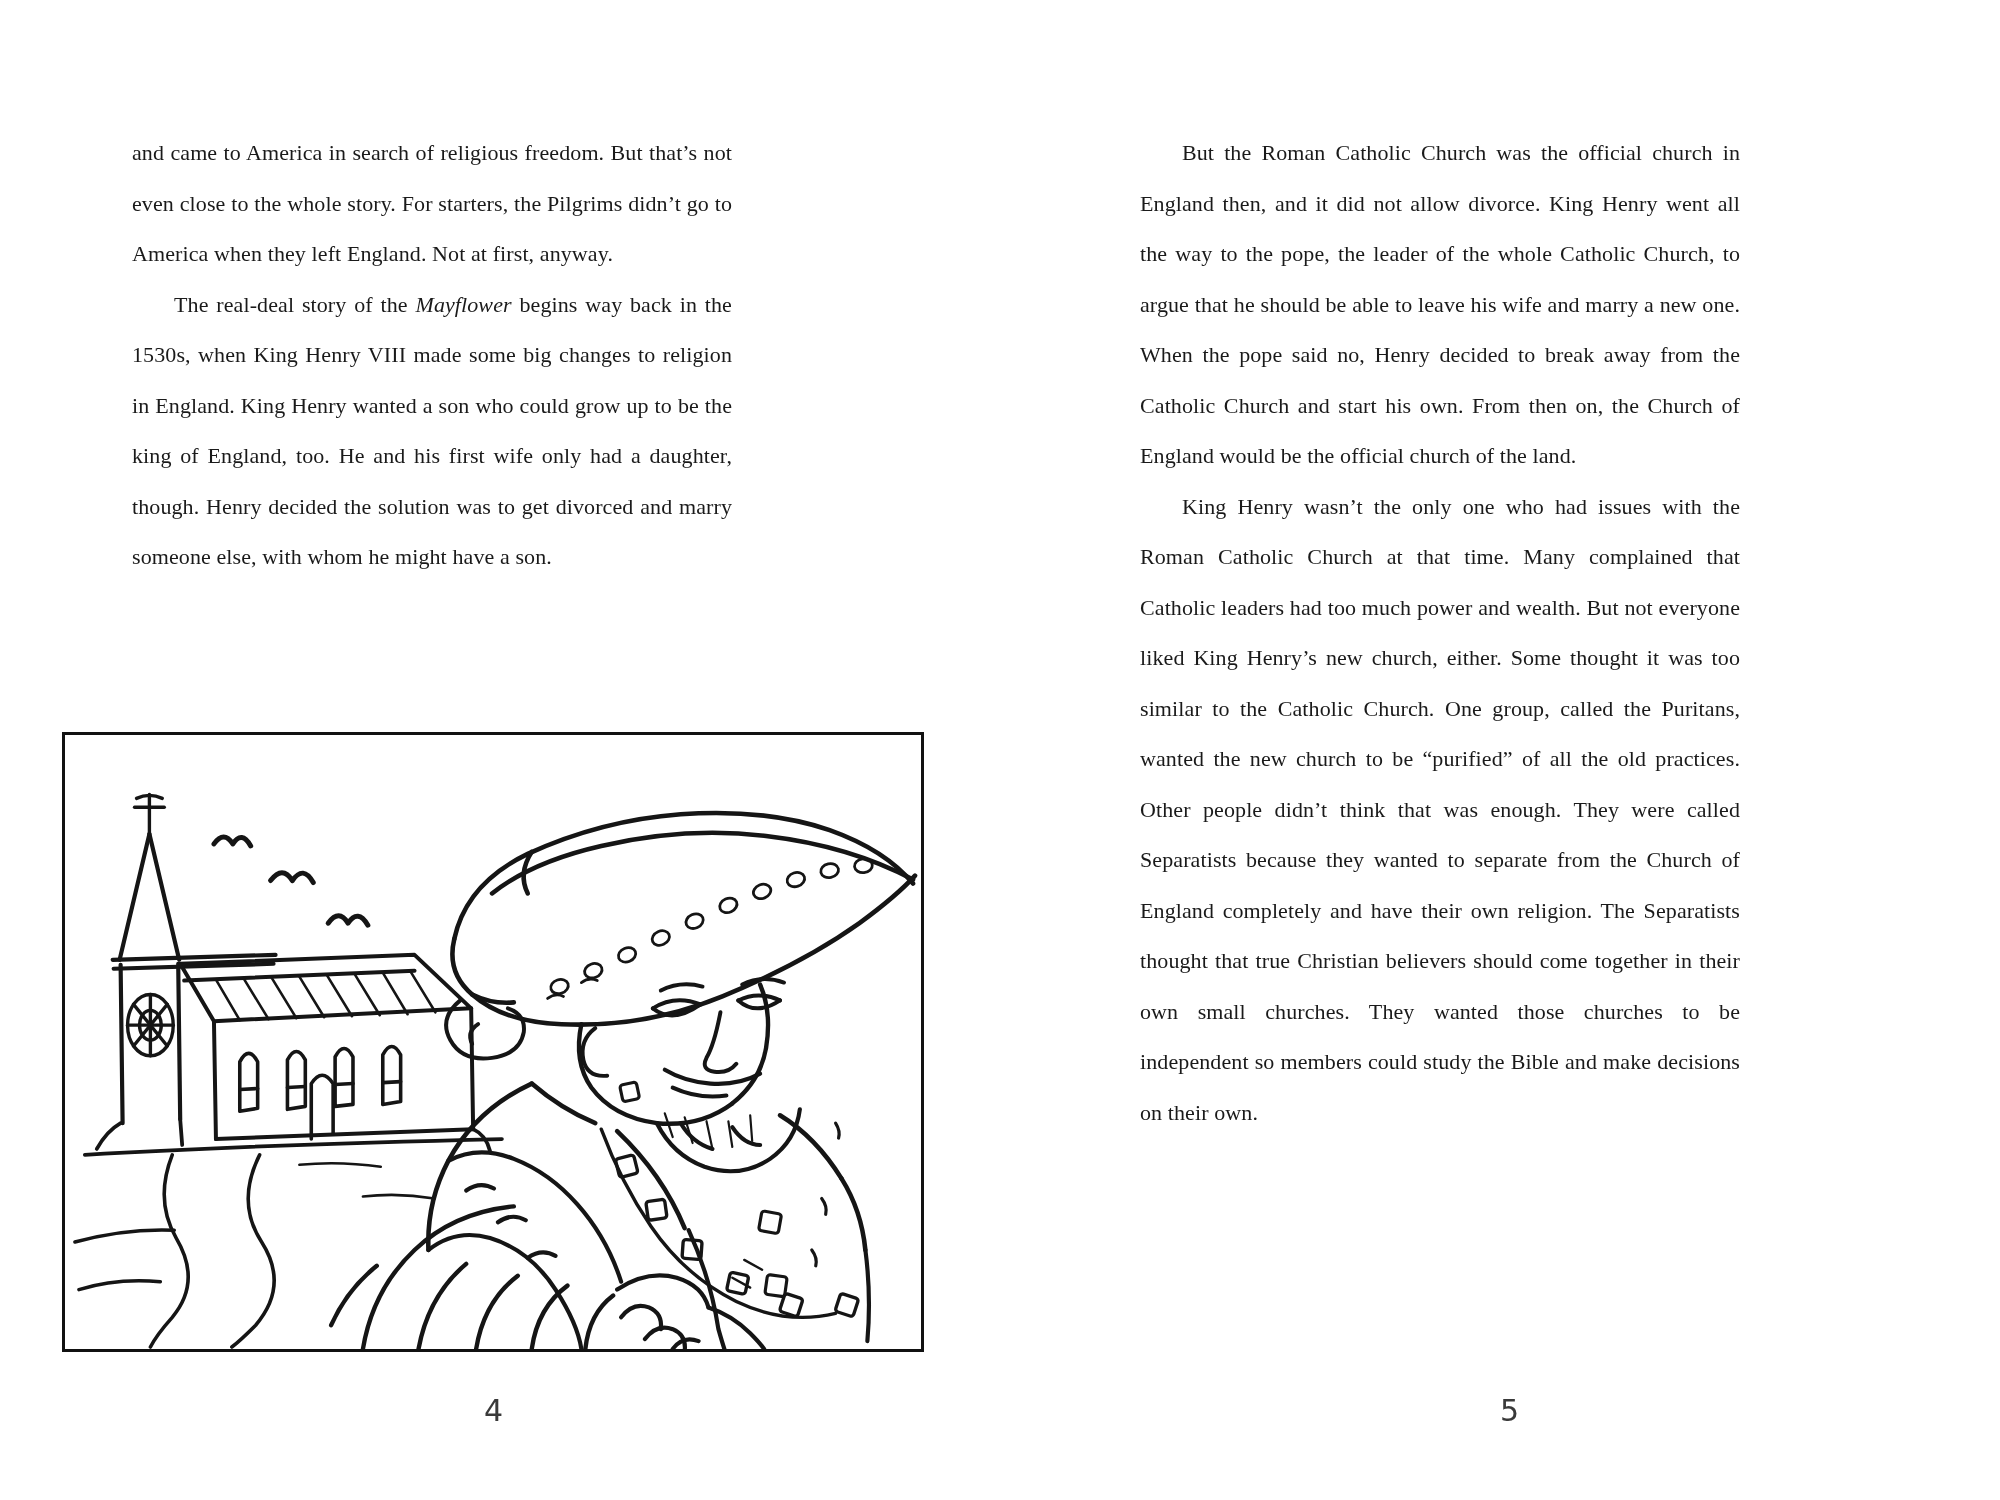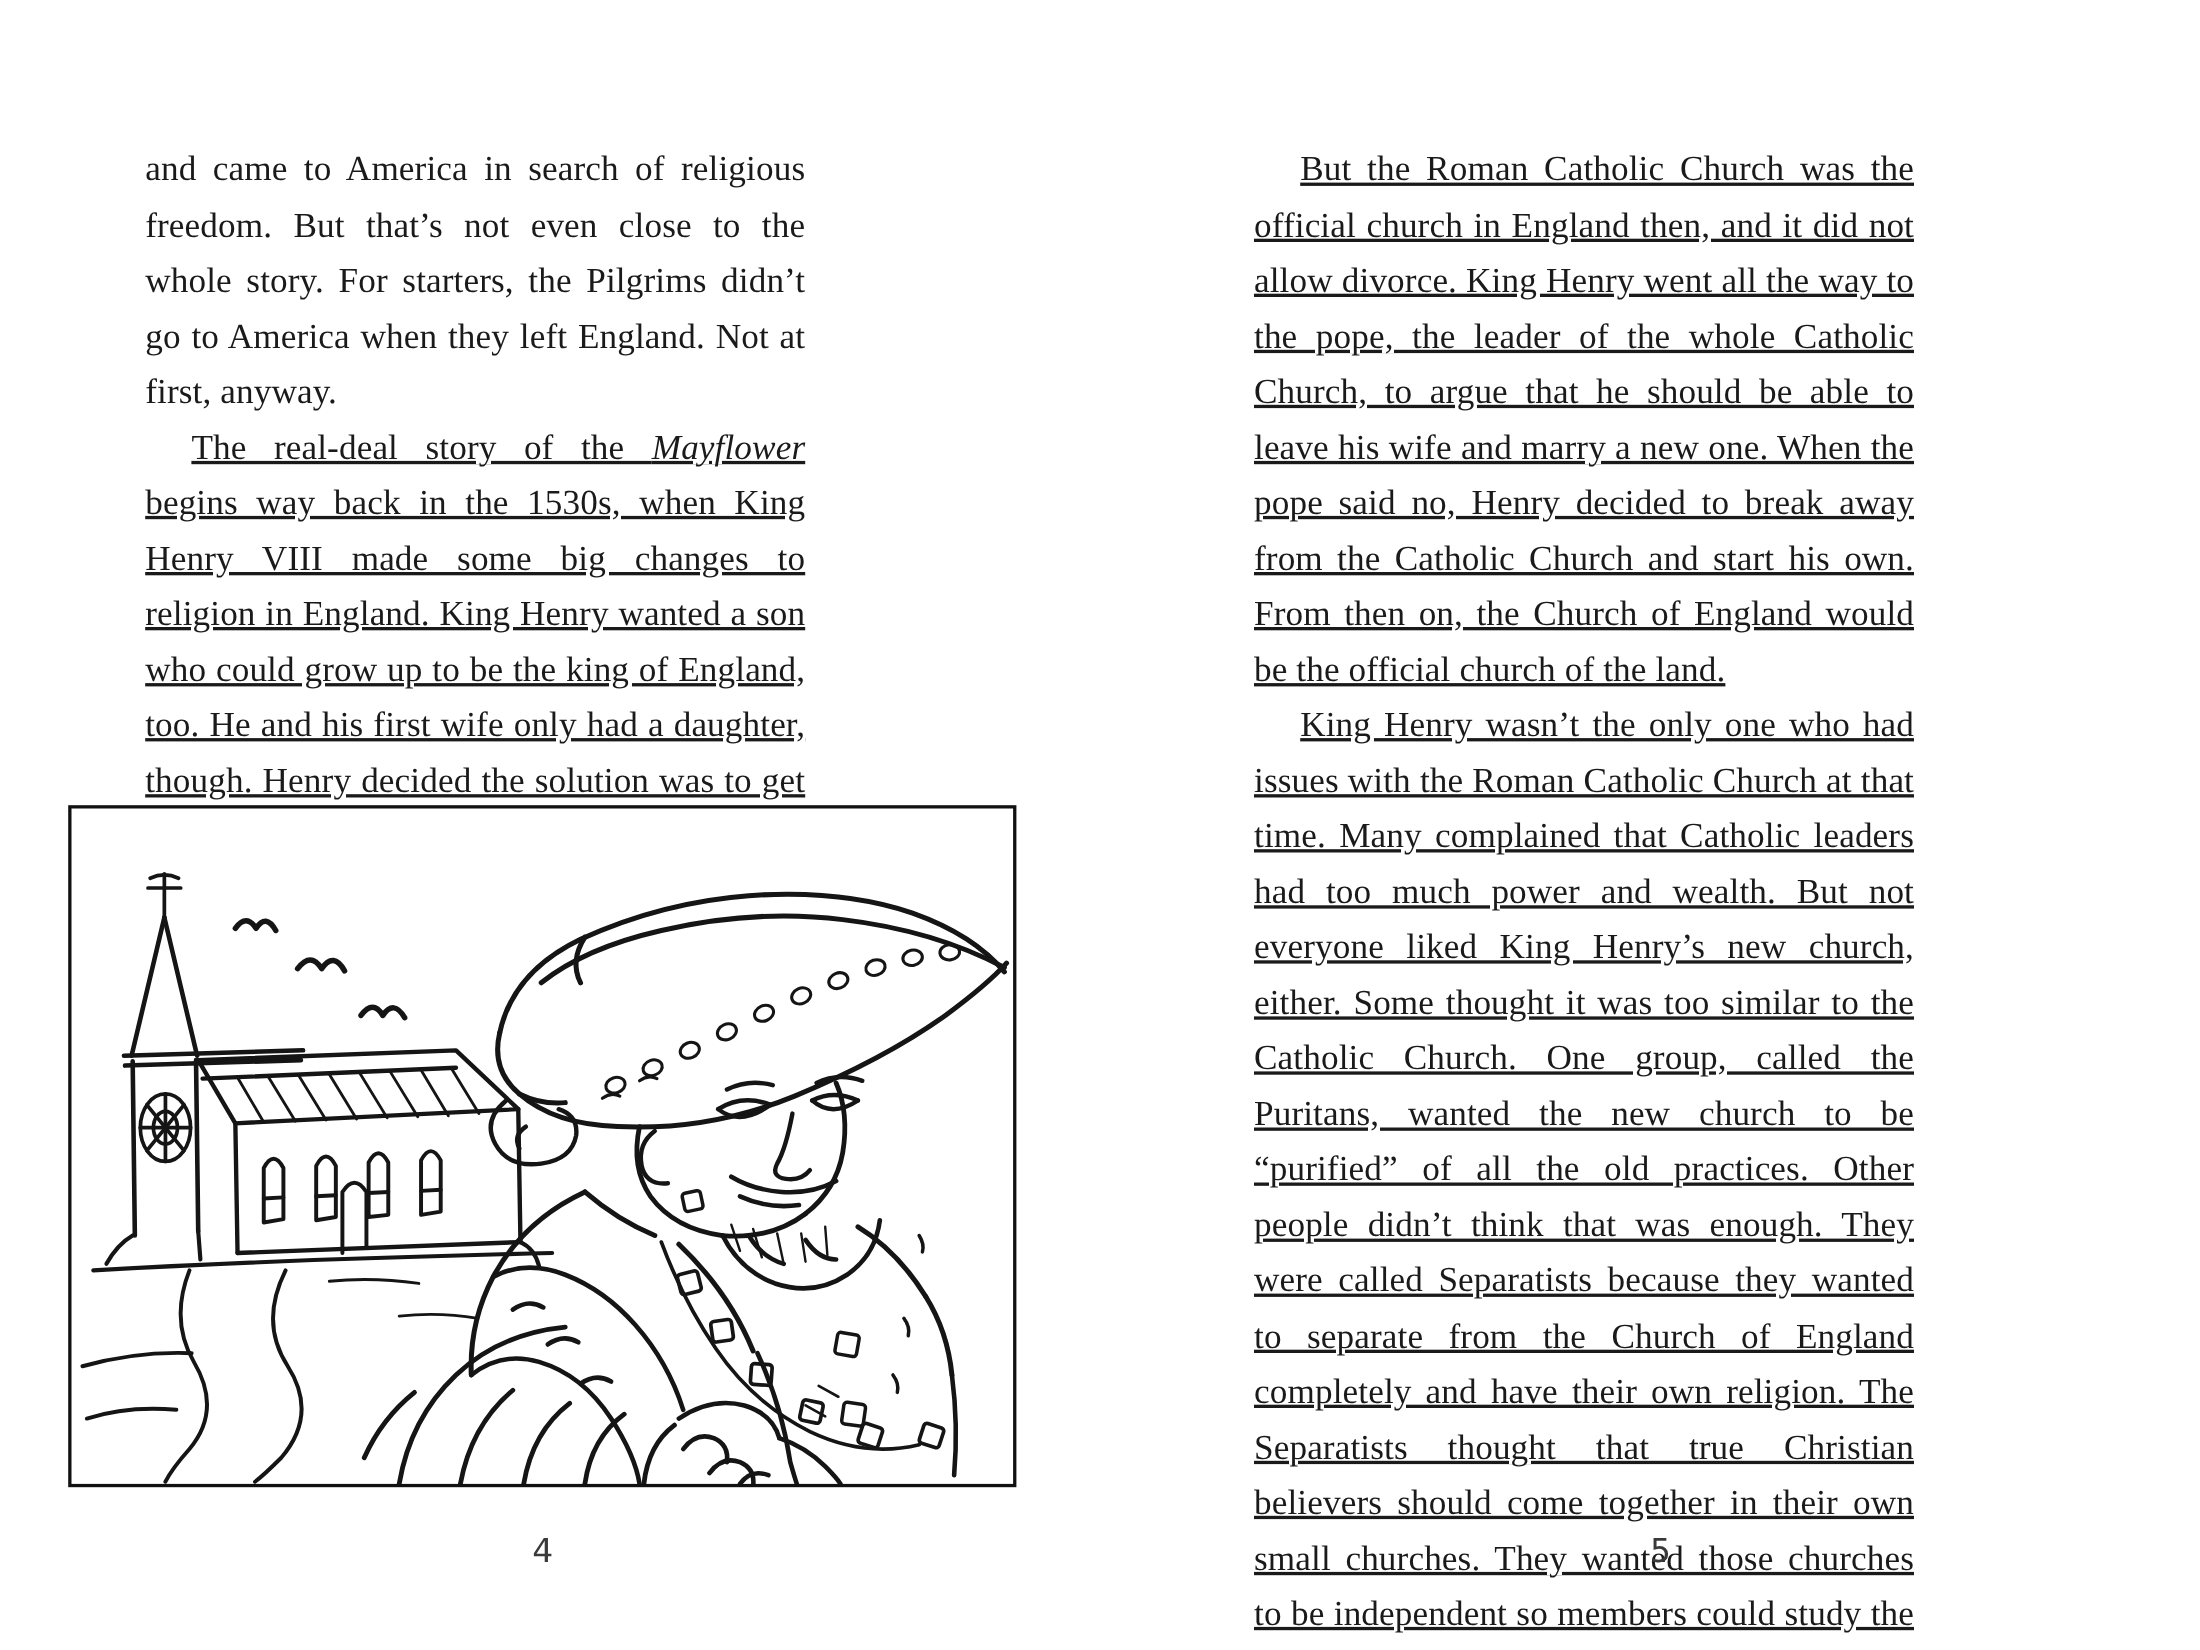--- a/index.html
+++ b/index.html
@@ -25,30 +25,30 @@
   .col{
     position:absolute;
     top:128px;
     width:600px;
   }
   .page-left .col{left:132px;}
   .page-right .col{left:1140px;left:140px;}
 
   p.para{
     margin:0;
-    font-size:32px;
+    font-size:22px;
     line-height:50.5px;
     text-align:justify;
     text-justify:inter-word;
     color:#1a1a1a;
     letter-spacing:.1px;
     word-spacing:0px;
     hyphens:manual;
   }
-  p.para.indent{text-indent:42px;text-decoration:underline;}
+  p.para.indent{text-indent:42px;}
   p.para em{font-style:italic;}
 
   
   .figure{
     position:absolute;
     left:62px;
     top:732px;
     width:862px;
     height:620px;
     border:3.5px solid #111;

